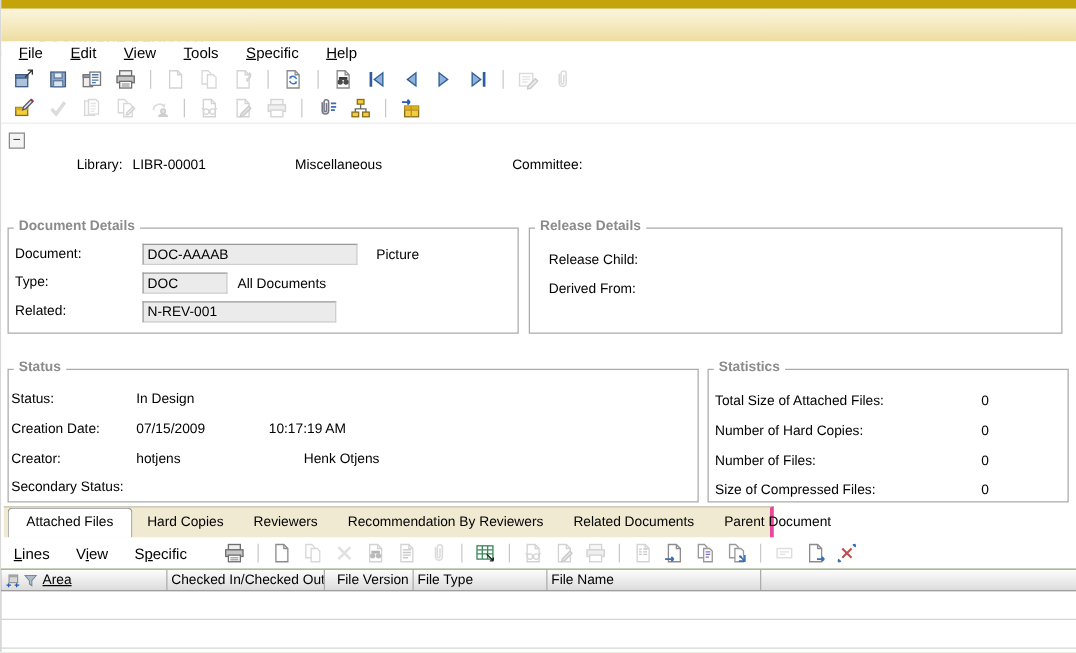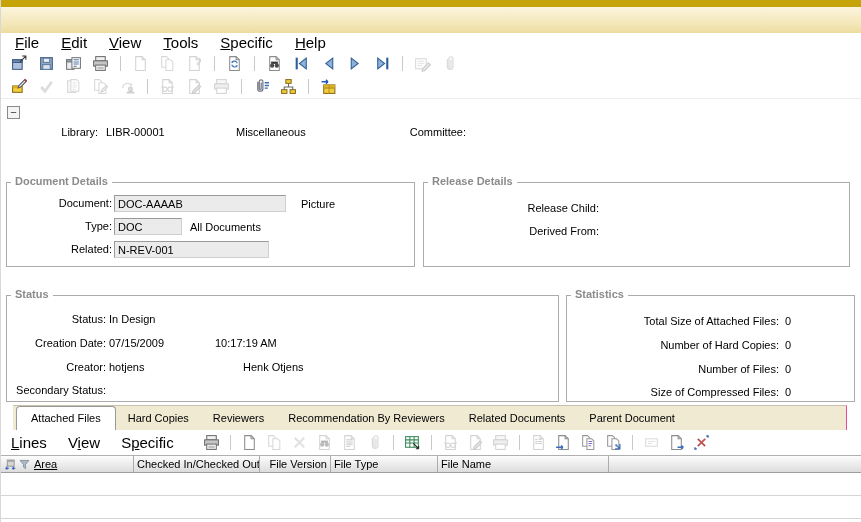--- a/index.html
+++ b/index.html
@@ -6,46 +6,46 @@
   body{width:861px;height:522px;overflow:hidden;font-family:"Liberation Sans",sans-serif;font-size:11px;color:#000;}
   .app{position:relative;width:861px;height:522px;background:#fff;border-left:1px solid #D8D8D8;box-sizing:border-box;}
 
   .top-strip{position:absolute;left:0;top:0;width:100%;height:7px;background:#C5A40A;}
   .titlebar{position:absolute;left:0;top:7px;width:100%;height:38px;box-sizing:border-box;
             background:linear-gradient(#FBF5DE,#F1E3B0 55%,#E6CF7E);border-bottom:1px solid #CDB04C;
             display:flex;align-items:flex-end;padding-left:30px;}
   .titlebar .wtitle{font-weight:bold;letter-spacing:.8px;color:#5E4E08;font-size:11px;}
 
   .menubar{position:absolute;left:0;top:33px;width:100%;height:18px;display:flex;align-items:center;padding-left:14px;box-sizing:border-box;background:#fff;}
-  .menu-item{margin-right:22px;font-size:15px;cursor:default;}
+  .menu-item{margin-right:22px;font-size:12px;cursor:default;}
 
   .toolbar{position:absolute;left:0;width:100%;display:flex;align-items:center;padding-left:5px;box-sizing:border-box;background:#fff;}
   .tb1{top:51px;height:24px;}
   .tb2{top:75px;height:24px;border-bottom:1px solid #ECECEC;}
   .tb-icon{width:17px;height:17px;margin:0 5px;display:inline-flex;align-items:center;justify-content:center;}
   .tb-icon svg{width:17px;height:17px;}
   .tb-icon.disabled{filter:grayscale(1) opacity(.38);}
   .tb-sep{width:1px;height:15px;background:#C9C9C9;margin:0 6px;display:inline-block;}
 
   .form-area{position:absolute;left:0;top:100px;width:100%;height:305px;background:#fff;}
   .collapse{position:absolute;left:6px;top:6px;width:13px;height:13px;border:1px solid #8A8A8A;background:#F4F4F4;
             font-size:11px;line-height:9px;text-align:center;padding:0;color:#333;font-family:"Liberation Sans",sans-serif;}
   .flabel{position:absolute;text-align:right;white-space:nowrap;}
   .fval{position:absolute;white-space:nowrap;}
 
   .groupbox{position:absolute;border:1px solid #ABABAB;background:#fff;}
   .legend{position:absolute;top:-8px;left:4px;background:#fff;padding:0 4px;font-weight:bold;color:#8B8B8B;white-space:nowrap;}
-  .glabel{position:absolute;text-align:right;white-space:nowrap;}
+  .glabel{position:absolute;white-space:nowrap;}
   .gval{position:absolute;white-space:nowrap;}
   .finput{position:absolute;height:17px;background:#EBEBEB;border:1px solid #9A9A9A;border-right-color:#CFCFCF;border-bottom-color:#CFCFCF;
           font:11px "Liberation Sans",sans-serif;padding:1px 3px;box-sizing:border-box;color:#000;}
 
   .tabs-row{position:absolute;left:0;top:405px;width:100%;height:25px;background:#fff;}
-  .tabstrip{position:absolute;left:12px;top:0;height:25px;width:834px;background:#F0EAD2;border-top:1px solid #C8C2AC;
-            border-right:1px solid #ec4899;display:flex;box-sizing:border-box;padding-left:3px;}
+  .tabstrip{position:absolute;left:2px;top:0;height:25px;width:616px;background:#F0EAD2;border-top:1px solid #C8C2AC;
+            border-right:3px solid #ec4899;display:flex;box-sizing:border-box;padding-left:3px;}
   .tab{line-height:24px;padding:0 12px;cursor:default;white-space:nowrap;}
   .tab.active{background:#fff;border:1px solid #9A9A9A;border-bottom:none;border-radius:4px 4px 0 0;padding:0 14px;line-height:23px;margin-top:0;}
 
   .tab-menubar{position:absolute;left:0;top:430px;width:100%;height:25px;display:flex;align-items:center;padding-left:10px;box-sizing:border-box;background:#fff;}
   .tab-menu{display:flex;align-items:center;}
   .tab-menu .menu-item{margin-right:21px;}
   .tab-toolbar{display:flex;align-items:center;margin-left:4px;}
   .tab-toolbar .tb-icon{margin:0 4px;}
 
   .grid{position:absolute;left:0;top:455px;width:100%;height:67px;background:#4d7c0f;}

